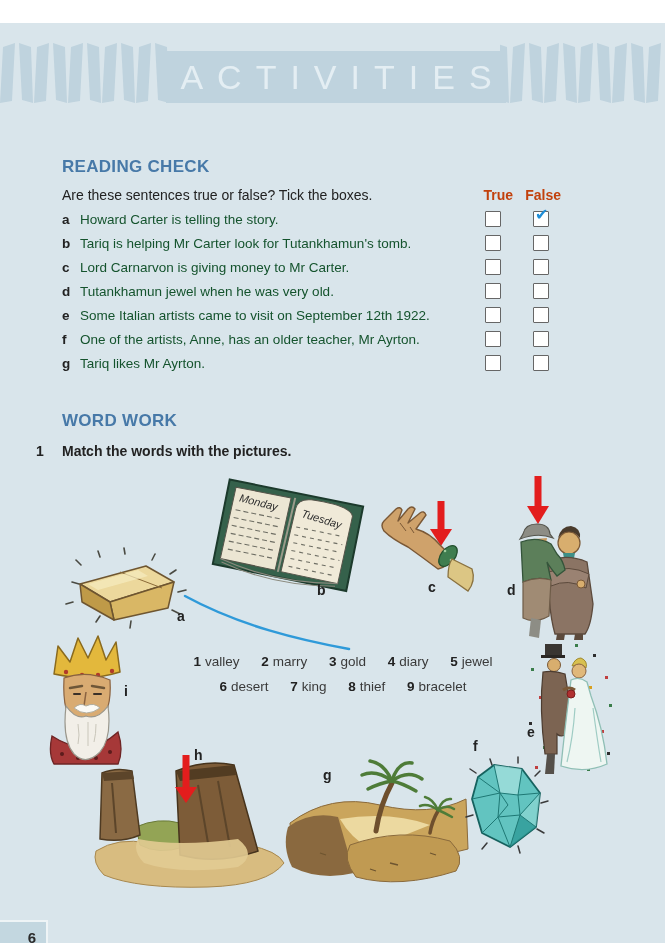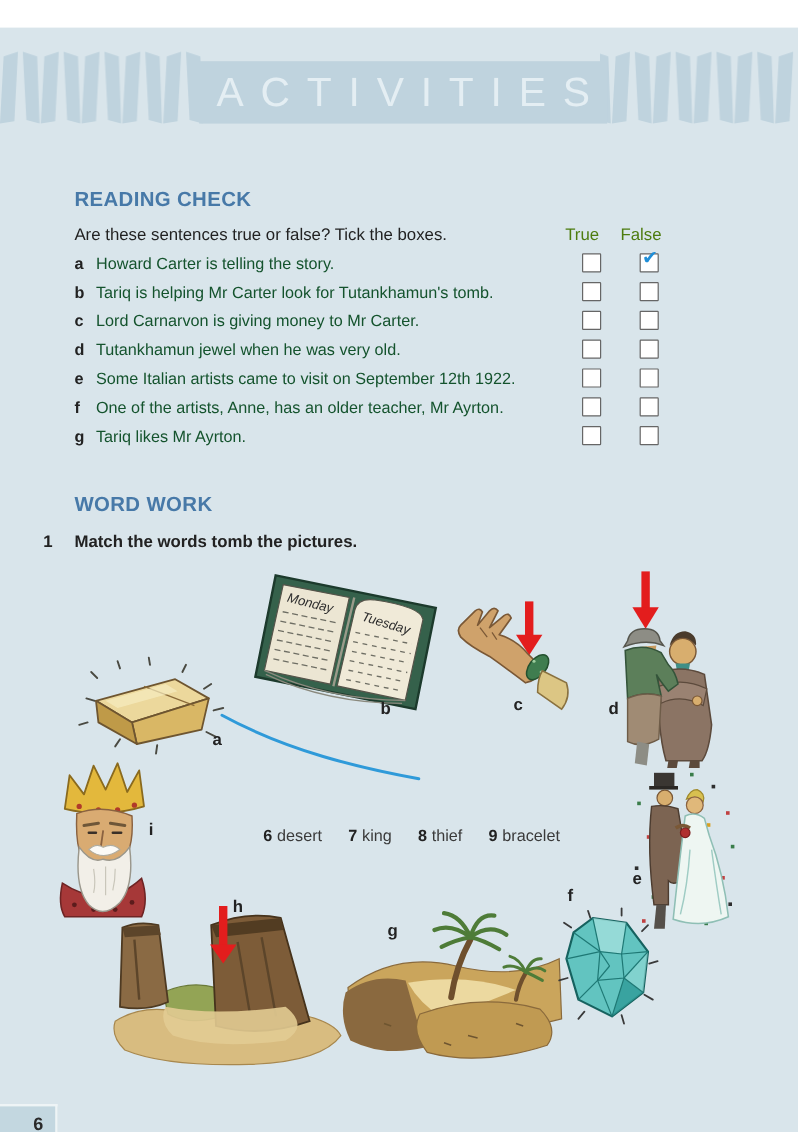--- a/index.html
+++ b/index.html
@@ -20,21 +20,21 @@
     font-size:34px;font-weight:400;color:#e4eef3;letter-spacing:14px;padding-left:14px;
     white-space:nowrap;
   }
   
   .sec-head{
     position:absolute;left:62px;margin:0;
     font-size:17px;font-weight:bold;color:#4779a8;letter-spacing:.3px;
   }
   
   .rc-instr{position:absolute;left:62px;top:164px;font-size:14px;font-weight:normal;color:#222;}
-  .col-head{position:absolute;top:164px;font-size:14px;font-weight:normal;color:#4d7c0f;text-align:left;}
+  .col-head{position:absolute;top:164px;font-size:14px;font-weight:bold;color:#c2410c;text-align:right;}
   .col-true{left:471px;width:42px;}
   .col-false{left:517px;width:44px;}
   .rc-row{position:absolute;left:0;width:665px;height:17px;}
   .rc-letter{position:absolute;left:62px;font-size:13.5px;font-weight:bold;color:#222;line-height:17px;}
   .rc-text{position:absolute;left:80px;font-size:13.5px;color:#14532d;line-height:17px;white-space:nowrap;}
   .rc-box{
     position:absolute;top:0;width:14px;height:14px;background:#fff;
     border:1.6px solid #666;border-radius:1px;
   }
   .rc-true{left:485px;}
@@ -127,21 +127,21 @@
   <div class="rc-row" style="top:332px">
     <span class="rc-letter">g</span>
     <span class="rc-text">Tariq likes Mr Ayrton.</span>
     <span class="rc-box rc-true"></span>
     <span class="rc-box rc-false"></span>
   </div>
 
   <h2 class="sec-head" style="top:388px">WORD WORK</h2>
   <div class="ww-instr">
     <span class="ww-num">1</span>
-    <span class="ww-text">Match the words tomb the pictures.</span>
+    <span class="ww-text">Match the words with the pictures.</span>
   </div>
 
   <div class="pictures">
 
     <svg style="left:0;top:0" width="665" height="435">
       <path d="M185,128 C240,158 300,172 349,181" fill="none" stroke="#2f9ad9" stroke-width="2.5" stroke-linecap="round"></path>
     </svg>
 
     <svg style="left:58px;top:78px" width="135" height="85" viewBox="0 0 135 85">
       <g stroke="#4a4a42" stroke-width="1.6" stroke-linecap="round">
@@ -361,21 +361,28 @@
     <span class="pic-label" style="left:177px;top:140px">a</span>
     <span class="pic-label" style="left:317px;top:114px">b</span>
     <span class="pic-label" style="left:428px;top:111px">c</span>
     <span class="pic-label" style="left:507px;top:114px">d</span>
     <span class="pic-label" style="left:527px;top:256px">e</span>
     <span class="pic-label" style="left:473px;top:270px">f</span>
     <span class="pic-label" style="left:323px;top:299px">g</span>
     <span class="pic-label" style="left:194px;top:279px">h</span>
     <span class="pic-label" style="left:124px;top:215px">i</span>
 
-    <div class="word-line" style="top:221px">
+    <div class="word-line" style="top:186px">
+      <span class="word-entry"><b>1</b><span>valley</span></span>
+      <span class="word-entry"><b>2</b><span>marry</span></span>
+      <span class="word-entry"><b>3</b><span>gold</span></span>
+      <span class="word-entry"><b>4</b><span>diary</span></span>
+      <span class="word-entry"><b>5</b><span>jewel</span></span>
+    </div>
+    <div class="word-line" style="top:211px">
       <span class="word-entry"><b>6</b><span>desert</span></span>
       <span class="word-entry"><b>7</b><span>king</span></span>
       <span class="word-entry"><b>8</b><span>thief</span></span>
       <span class="word-entry"><b>9</b><span>bracelet</span></span>
     </div>
   </div>
 
   <div class="page-number-box">
     <span>6</span>
   </div>

